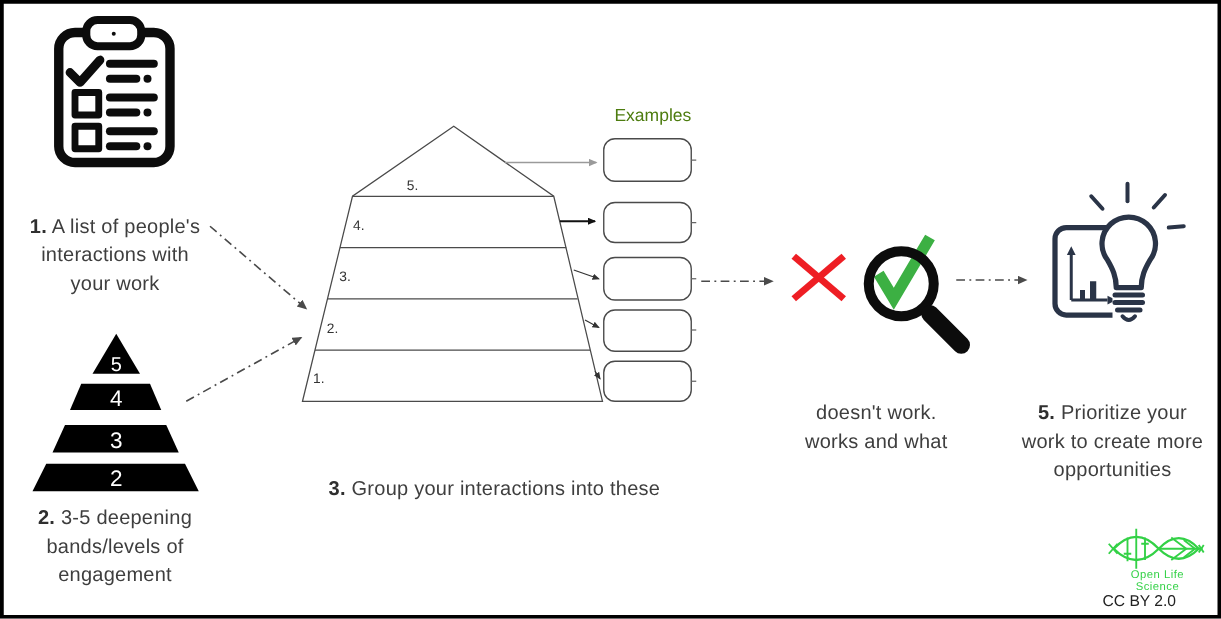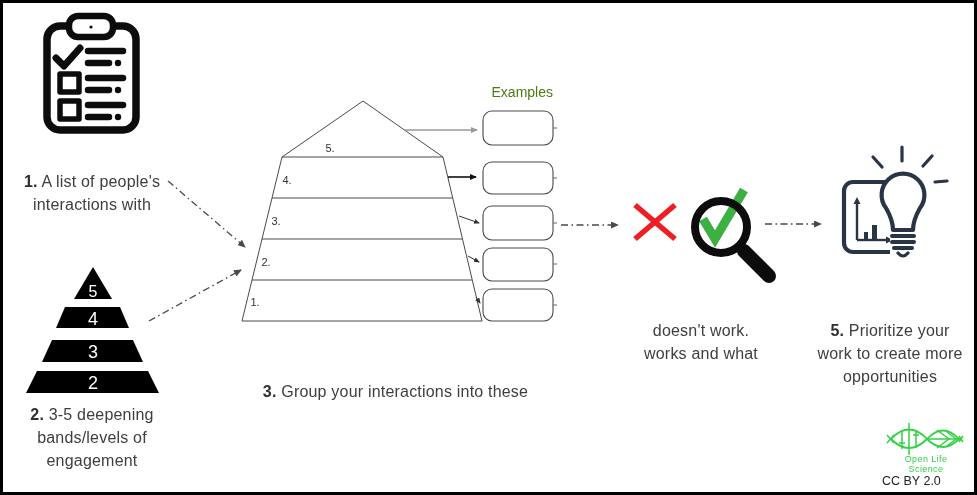--- a/index.html
+++ b/index.html
@@ -188,20 +188,21 @@
         <line x1="891" y1="432" x2="884" y2="440"></line>
         <line x1="956" y1="433" x2="960" y2="439"></line>
         <line x1="960" y1="433" x2="956" y2="439"></line>
       </g>
     </g>
   </svg>
 
   <div class="caption" style="left:10px;top:141px;width:158px;margin-top:26px;">
     <div><b>1.</b> <span>A list of people's</span></div>
     <div>interactions with</div>
+    <div>your work</div>
   </div>
 
   <div class="caption" style="left:10px;top:400px;width:158px;">
     <div><b>2.</b> <span>3-5 deepening</span></div>
     <div>bands/levels of</div>
     <div>engagement</div>
   </div>
 
   <div class="caption" style="left:235px;top:337px;width:315px;margin-top:40px;">
     <div><b>3.</b> <span>Group your interactions into these</span></div>

